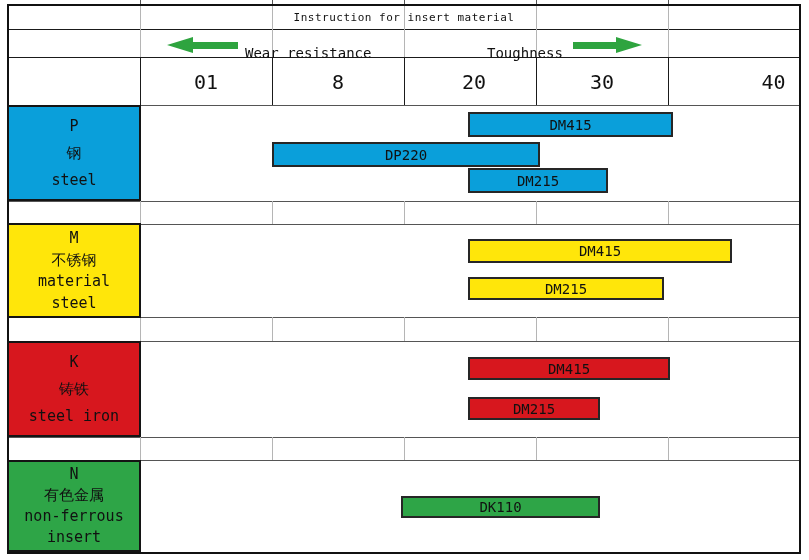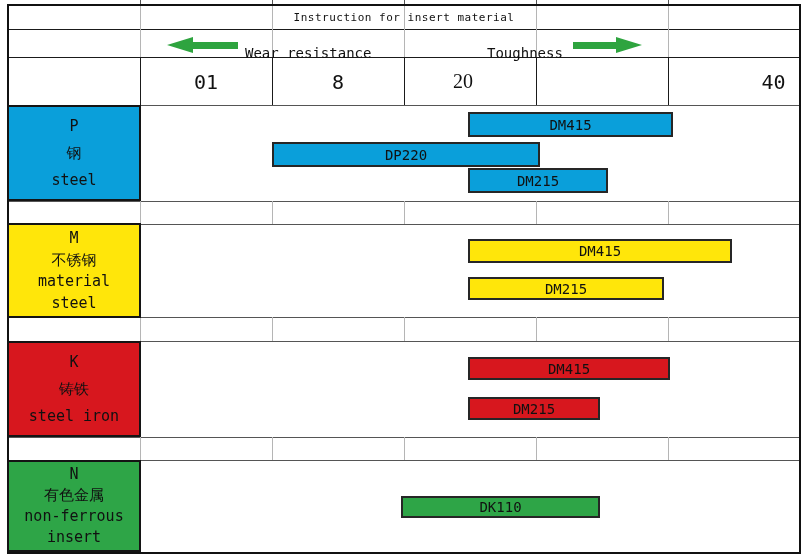--- a/index.html
+++ b/index.html
@@ -99,21 +99,22 @@
   <div class="dir-label" style="left:245px;">Wear resistance</div>
   <div class="dir-label" style="left:487px;">Toughness</div>
   <div class="arrow-right" style="left:573px;width:69px;">
     <div class="arrow-shaft"></div>
     <div class="tri-right"></div>
   </div>
 
   <div class="head-cell" style="left:9px;width:131px;"></div>
   <div class="head-cell" style="left:140px;width:132px;">01</div>
   <div class="head-cell" style="left:272px;width:132px;">8</div>
-  <div class="head-cell" style="left:397px;width:132px;font-family:Liberation Serif, serif;">20</div>
+  <div class="head-cell" style="left:408px;width:132px;">20</div>
+  <div class="head-cell" style="left:536px;width:132px;">30</div>
   <div class="head-cell" style="left:668px;width:131px;padding-left:40px;">40</div>
 
   <div id="sections-layer">
       <div class="section-label" style="left: 7px; width: 134px; top: 105px; height: 96px; background: rgb(10, 159, 218);">
         <div>P</div>
         <div>钢</div>
         <div>steel</div>
       </div>
       <div class="grade-bar" style="left: 468px; top: 112px; width: 205px; height: 25px; background: rgb(10, 159, 218);">DM415</div>
       <div class="grade-bar" style="left: 272px; top: 142px; width: 268px; height: 25px; background: rgb(10, 159, 218);">DP220</div>

